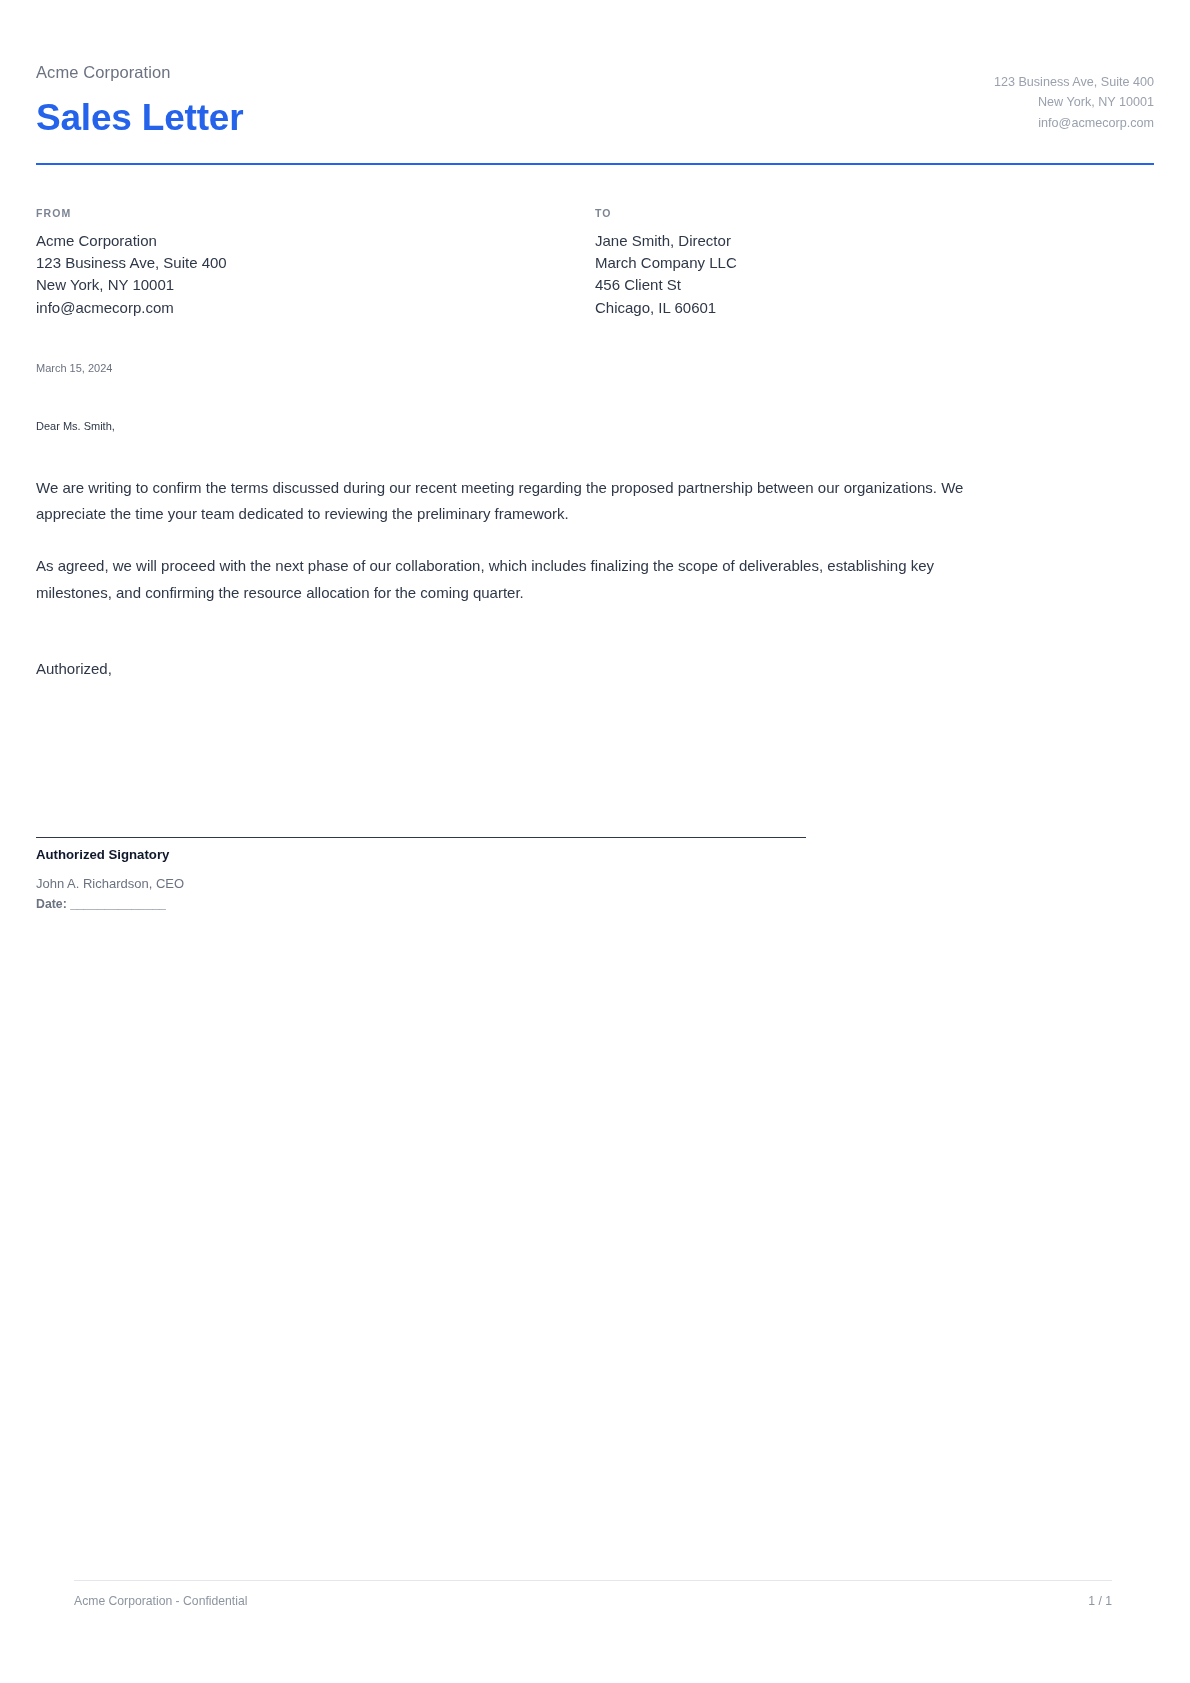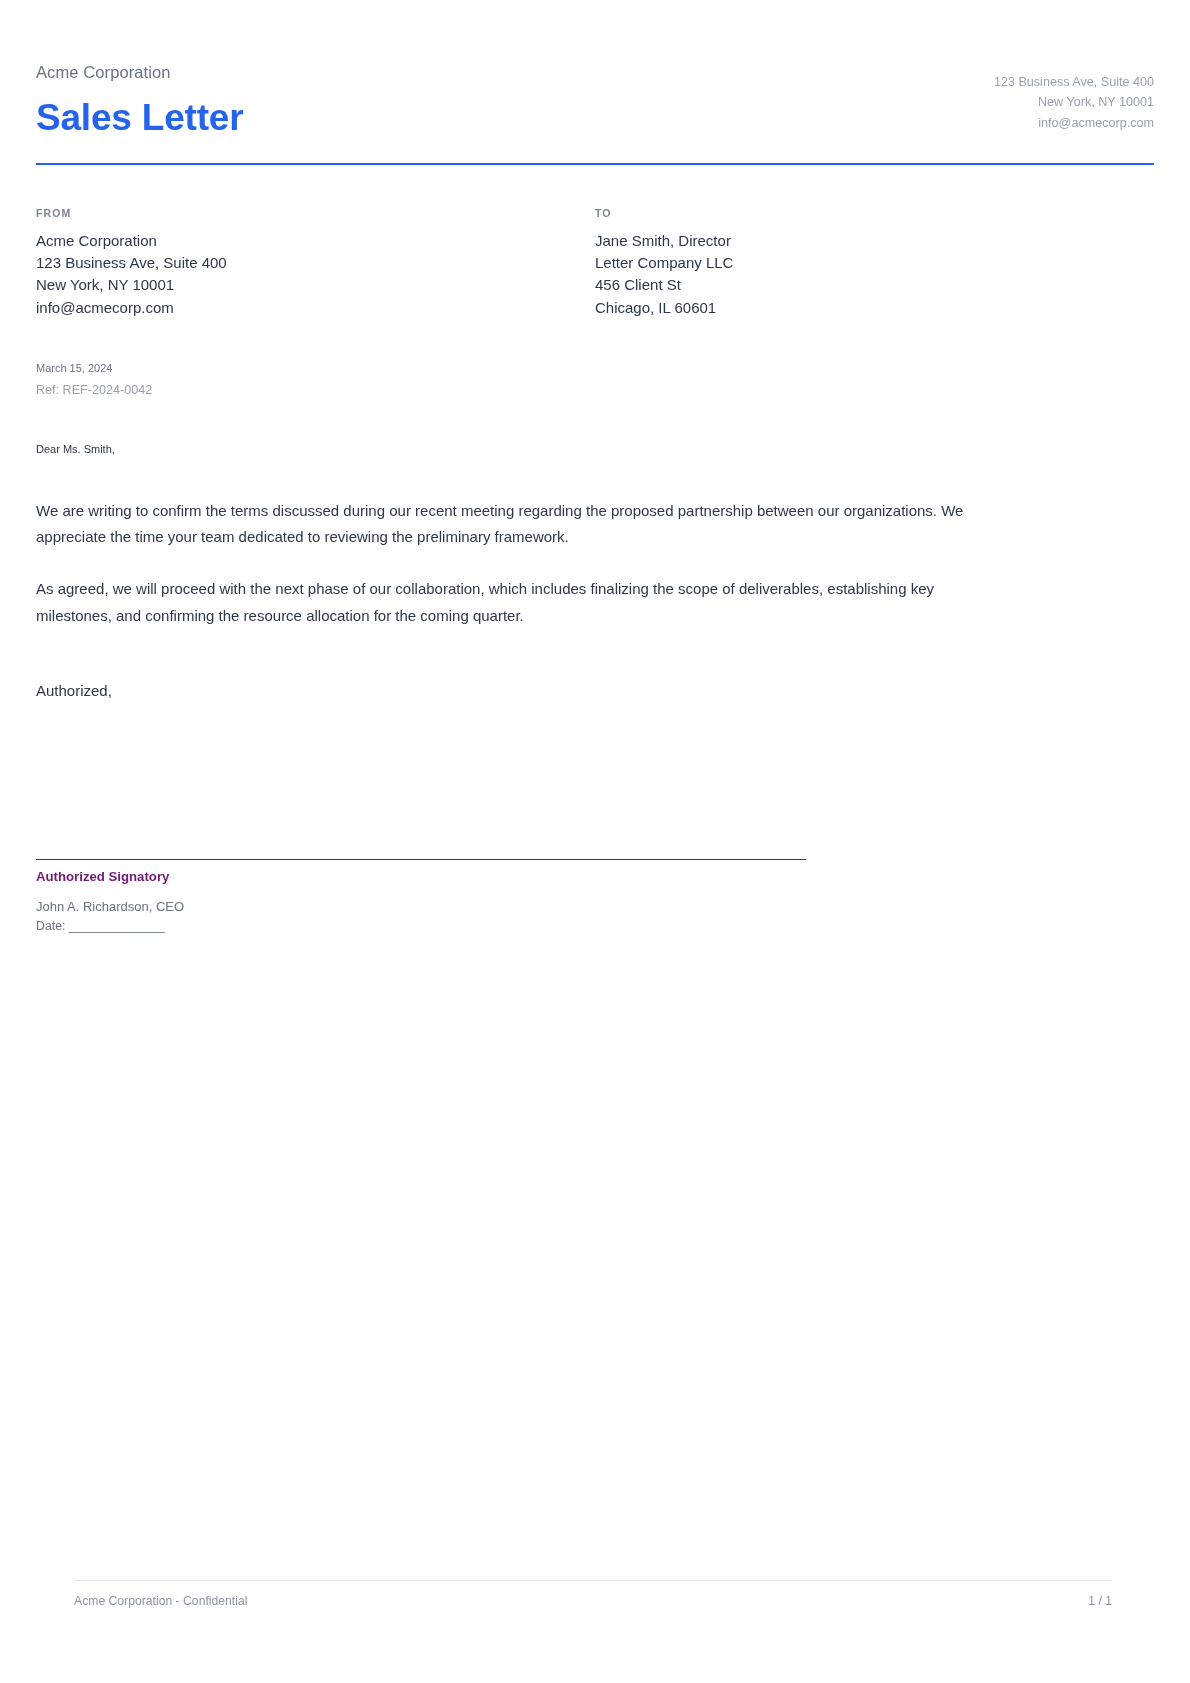--- a/index.html
+++ b/index.html
@@ -114,35 +114,36 @@
   .signature {
     margin-top: 160px;
     width: 770px;
   }
   .sig-line {
     border-top: 1.6px solid #2f3848;
   }
   .sig-title {
     font-size: 13.2px;
     font-weight: bold;
-    color: #701a75;
+    color: #0f172a;
     margin-top: 8px;
     line-height: 1.4;
   }
   .sig-name {
     font-size: 13px;
     color: #6b7280;
     line-height: 1.5;
     margin-top: 10px;
   }
   .sig-date {
     font-size: 12.3px;
     color: #6b7280;
     line-height: 1.5;
     margin-top: 1px;
+    font-weight: bold;
   }
 
   
   .doc-footer {
     position: absolute;
     left: 74px;
     right: 78px;
     bottom: 75px;
     padding-top: 13px;
     border-top: 1px solid #e3e6ea;
@@ -179,29 +180,28 @@
     <div class="party">
       <div class="party-label">FROM</div>
       <div class="party-line">Acme Corporation</div>
       <div class="party-line">123 Business Ave, Suite 400</div>
       <div class="party-line">New York, NY 10001</div>
       <div class="party-line">info@acmecorp.com</div>
     </div>
     <div class="party">
       <div class="party-label">TO</div>
       <div class="party-line">Jane Smith, Director</div>
-      <div class="party-line">Letter Company LLC</div>
+      <div class="party-line">March Company LLC</div>
       <div class="party-line">456 Client St</div>
       <div class="party-line">Chicago, IL 60601</div>
     </div>
   </div>
 
   <div class="meta">
     <div class="meta-date">March 15, 2024</div>
-    <div class="meta-ref">Ref: REF-2024-0042</div>
   </div>
 
   <div class="salutation">Dear Ms. Smith,</div>
 
   <div class="body-copy">
     <p>We are writing to confirm the terms discussed during our recent meeting regarding the proposed partnership between our organizations. We appreciate the time your team dedicated to reviewing the preliminary framework.</p>
     <p>As agreed, we will proceed with the next phase of our collaboration, which includes finalizing the scope of deliverables, establishing key milestones, and confirming the resource allocation for the coming quarter.</p>
   </div>
 
   <div class="closing">Authorized,</div>

